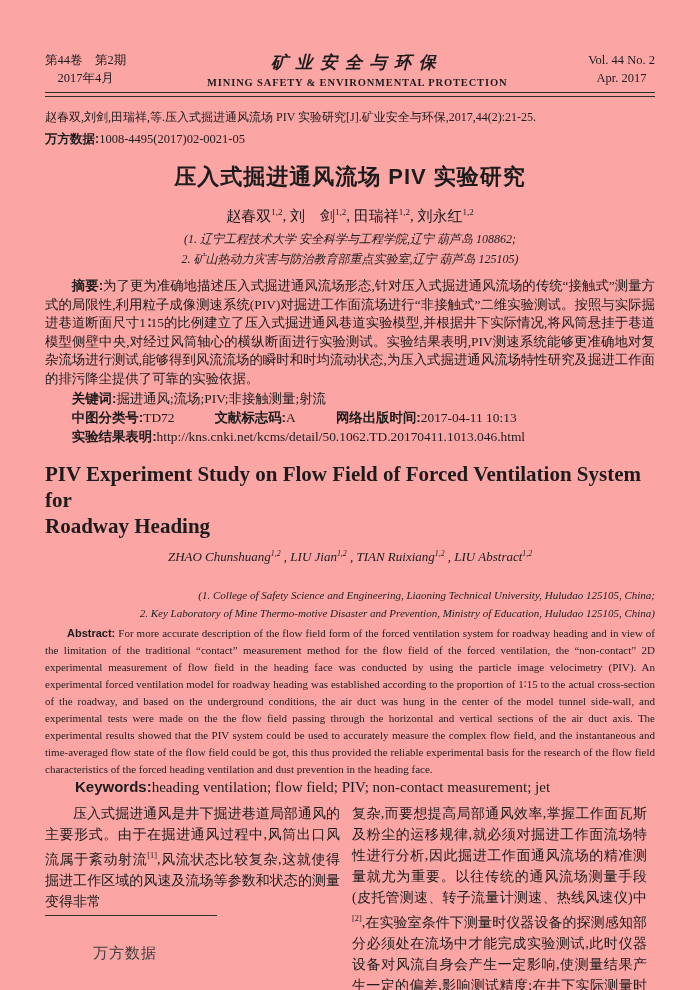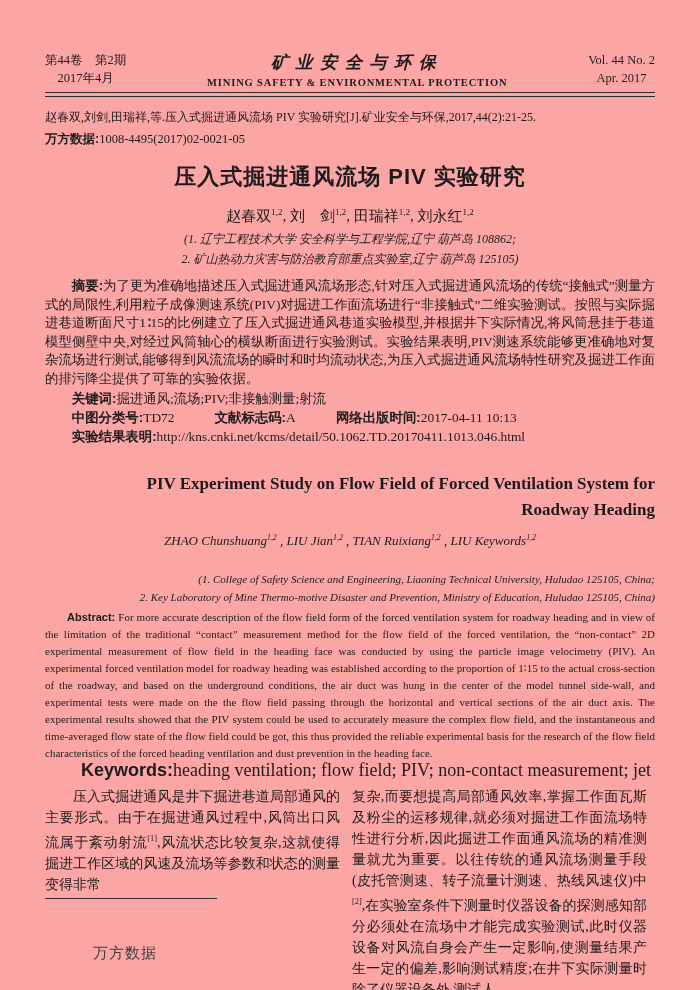--- a/index.html
+++ b/index.html
@@ -28,26 +28,26 @@
   .authors-cn { margin-top:9px; text-align:center; font-size:15px; line-height:20px; }
   sup { font-size:60%; }
   .affil-cn { margin-top:3px; text-align:center; font-size:12px; line-height:20px; font-style:italic; }
 
   .abstract-cn { margin-top:8px; font-size:13.4px; line-height:18.6px; text-align:justify; text-indent:2em; }
   .keywords-cn { font-size:13.4px; line-height:19px; text-indent:2em; }
   .meta-line { font-size:13.4px; line-height:19px; text-indent:2em; white-space:nowrap; }
   .meta-line .gap { display:inline-block; width:3em; }
   .online-addr { font-size:13.4px; line-height:19px; text-indent:2em; }
 
-  .title-en { margin-top:25px; text-align:right; font-size:17px; line-height:26px; font-weight:bold; }
+  .title-en { margin-top:15px; text-align:left; font-size:21px; line-height:26px; font-weight:bold; }
   .authors-en { margin-top:6px; text-align:center; font-size:13px; line-height:18px; font-style:italic; }
   .affil-en { margin-top:20px; text-align:right; font-size:11px; line-height:18px; font-style:italic; }
 
   .abstract-en { margin-top:3px; font-size:11px; line-height:17px; text-align:justify; text-indent:2em; }
-  .keywords-en { font-size:18px; line-height:17px; text-indent:2em; }
+  .keywords-en { font-size:15px; line-height:17px; text-indent:2em; }
 
   .columns { margin-top:7px; display:flex; gap:12px; }
   .col { width:295px; }
   .body-para { font-size:14px; line-height:21px; text-align:justify; }
   .indent-first { text-indent:2em; }
   .footnote-rule { margin-top:3px; width:172px; border-top:1.2px solid #333; }
   .footnote { margin-top:4px; font-size:11.8px; line-height:18px; text-align:justify; }
   .footnote p { text-indent:2em; }
 
   .watermark { position:absolute; left:48px; top:944px; font-size:15px; color:#3d3d3d;
@@ -109,21 +109,21 @@
 
   <h2 class="title-en">
     <span>PIV Experiment Study on Flow Field of Forced Ventilation System for</span><br>
     <span>Roadway Heading</span>
   </h2>
 
   <div class="authors-en">
     <span><span>ZHAO Chunshuang</span><sup>1,2</sup><span> ,</span></span>
     <span><span>LIU Jian</span><sup>1,2</sup><span> ,</span></span>
     <span><span>TIAN Ruixiang</span><sup>1,2</sup><span> ,</span></span>
-    <span><span>LIU Keywords</span><sup>1,2</sup><span></span></span>
+    <span><span>LIU Abstract</span><sup>1,2</sup><span></span></span>
   </div>
 
   <div class="affil-en">
     <div>(1. College of Safety Science and Engineering, Liaoning Technical University, Huludao 125105, China;</div>
     <div>2. Key Laboratory of Mine Thermo-motive Disaster and Prevention, Ministry of Education, Huludao 125105, China)</div>
   </div>
 
   <p class="abstract-en"><span class="label-b">Abstract:</span> <span>For more accurate description of the flow field form of the forced ventilation system for roadway heading and in view of the limitation of the traditional “contact” measurement method for the flow field of the forced ventilation, the “non-contact” 2D experimental measurement of flow field in the heading face was conducted by using the particle image velocimetry (PIV). An experimental forced ventilation model for roadway heading was established according to the proportion of 1∶15 to the actual cross-section of the roadway, and based on the underground conditions, the air duct was hung in the center of the model tunnel side-wall, and experimental tests were made on the the flow field passing through the horizontal and vertical sections of the air duct axis. The experimental results showed that the PIV system could be used to accurately measure the complex flow field, and the instantaneous and time-averaged flow state of the flow field could be got, this thus provided the reliable experimental basis for the research of the flow field characteristics of the forced heading ventilation and dust prevention in the heading face.</span></p>
 
   <div class="keywords-en">

